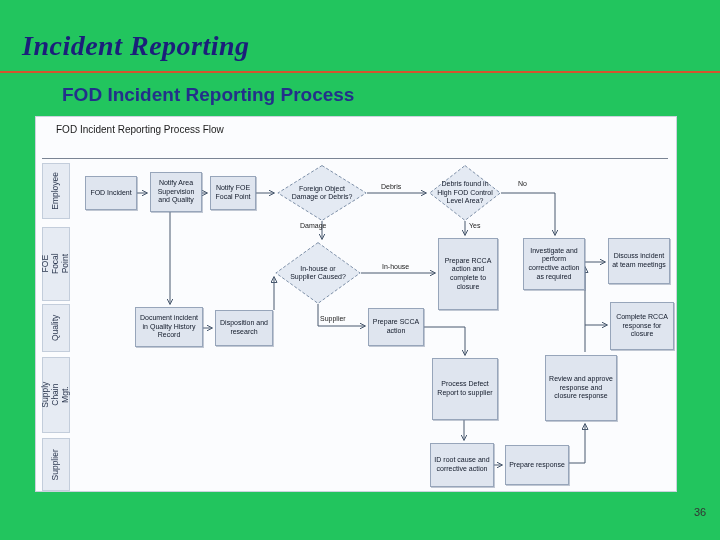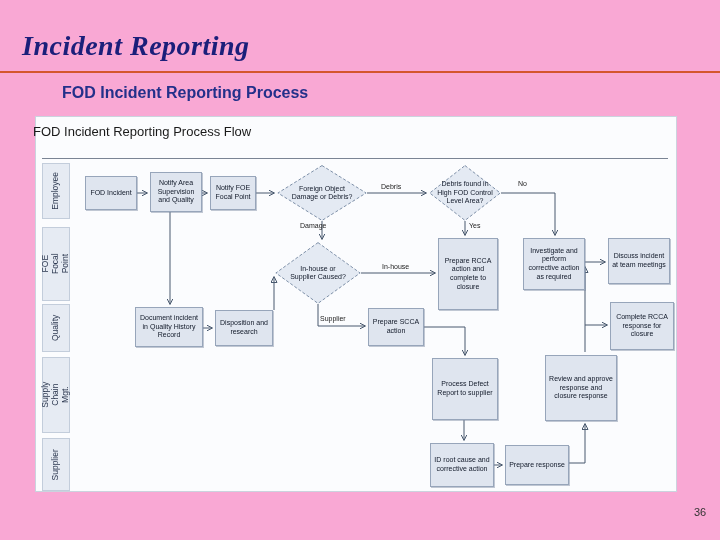--- a/index.html
+++ b/index.html
@@ -1,25 +1,25 @@
 <!DOCTYPE html>
 <html><head>
 <meta charset="utf-8">
 <style>
   html,body{margin:0;padding:0;background:#fff;}
-  .slide{position:relative;width:720px;height:540px;background:#f9a8d4;overflow:hidden;
+  .slide{position:relative;width:720px;height:540px;background:#22c55e;overflow:hidden;
          font-family:"Liberation Sans",sans-serif;}
   .slide-title{position:absolute;left:22px;top:30px;margin:0;font-family:"Liberation Serif",serif;
          font-style:italic;font-weight:bold;font-size:28px;color:#1b1f7a;letter-spacing:.5px;}
   .title-rule{position:absolute;left:0;top:71px;width:720px;height:2px;background:#d4562e;}
-  .slide-subtitle{position:absolute;left:62px;top:84px;margin:0;font-size:16px;font-weight:bold;
+  .slide-subtitle{position:absolute;left:62px;top:84px;margin:0;font-size:19px;font-weight:bold;
          color:#23308a;}
   .panel{position:absolute;left:35px;top:116px;width:640px;height:374px;background:#fbfcfe;
          border:1px solid #cbd3de;}
-  .panel-title{position:absolute;left:33px;top:124px;font-size:13px;color:#1a1a1a;}
+  .panel-title{position:absolute;left:56px;top:124px;font-size:10px;color:#1a1a1a;}
   .panel-rule{position:absolute;left:42px;top:158px;width:626px;height:1px;background:#7a8494;}
   .lane{position:absolute;left:42px;width:26px;background:#e6ebf3;border:1px solid #c3cddb;
         display:flex;align-items:center;justify-content:center;}
   .lane span{display:block;transform:rotate(-90deg);font-size:8.5px;color:#2c3850;
         text-align:center;line-height:1.15;}
   .node{position:absolute;background:#dfe5ef;border:1px solid #97a5ba;
         box-shadow:1px 1px 0 rgba(120,135,160,.45);display:flex;align-items:center;
         justify-content:center;text-align:center;font-size:7px;line-height:1.25;color:#101828;
         padding:2px;box-sizing:border-box;z-index:2;}
   .diamond{position:absolute;display:flex;align-items:center;justify-content:center;

